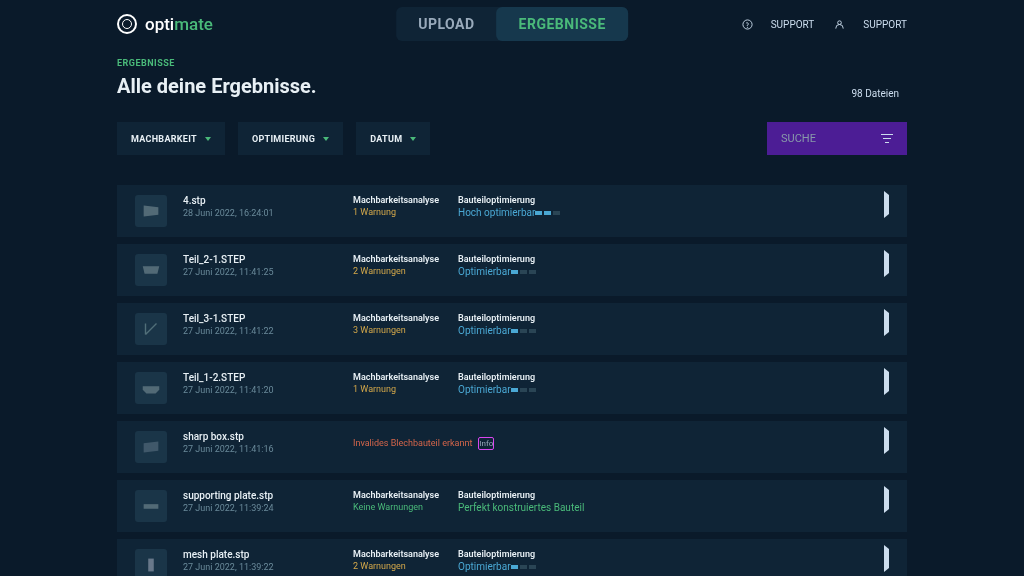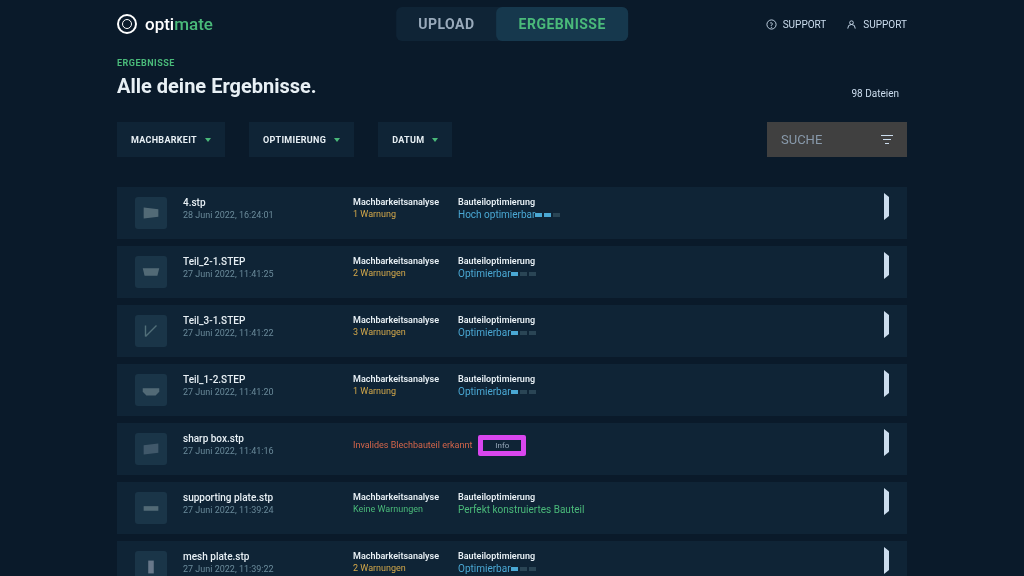--- a/index.html
+++ b/index.html
@@ -7,29 +7,29 @@
 .header{display:flex;align-items:center;padding:14px 0;max-width:790px;margin:0 auto}
 .logo{display:flex;align-items:flex-start;gap:8px;font-size:17px;font-weight:500}
 .logo-icon{width:20px;height:20px;border:2px solid #fff;border-radius:50%;position:relative}
 .logo-icon::before{content:"";position:absolute;width:8px;height:8px;border:1.5px solid #fff;border-radius:50%;top:3px;left:3px}
 .logo .opti{color:#fff}
 .logo .mate{color:#4aba7a}
 .nav-tabs{display:flex;background:#0f2436;border-radius:6px;margin-left:auto;margin-right:auto;position:absolute;left:50%;transform:translateX(-50%)}
 .nav-tab{padding:9px 22px;font-size:14px;font-weight:700;letter-spacing:0.5px;color:#9ab;cursor:pointer}
 .nav-tab.active{background:#16384d;color:#4aba7a;border-radius:6px}
 .header-right{margin-left:auto;display:flex;gap:20px;align-items:center;font-size:10px;color:#aeb}
-.header-link{display:flex;align-items:center;gap:6px;color:#cde;cursor:pointer}
+.header-link{display:flex;align-items:center;gap:18px;color:#cde;cursor:pointer}
 .content{max-width:790px;margin:0 auto;padding-top:10px;position:relative}
 .section-label{font-size:9px;font-weight:700;color:#4aba7a;letter-spacing:0.5px;margin-bottom:6px}
 .page-title{font-size:20px;font-weight:700;color:#e8f0f5}
 .file-count{position:absolute;right:8px;top:40px;font-size:10px;color:#cde}
-.filters{display:flex;gap:24px;margin-top:24px;}
+.filters{display:flex;gap:13px;margin-top:24px;}
 .filter-btn{background:#0f2436;padding:10px 14px;font-size:9px;font-weight:700;color:#e8f0f5;display:flex;align-items:center;gap:8px;cursor:pointer;letter-spacing:0.3px}
 .chevron-down{width:0;height:0;border-left:3px solid transparent;border-right:3px solid transparent;border-top:4px solid #4aba7a}
-.search-box{margin-left:auto;background:#404040;padding:10px 14px;font-size:13px;color:#89a;width:140px;display:flex;align-items:center;justify-content:space-between}
+.search-box{margin-left:auto;background:#4c1d95;padding:10px 14px;font-size:11px;color:#89a;width:140px;display:flex;align-items:center;justify-content:space-between}
 .results{margin-top:30px;display:flex;flex-direction:column;gap:7px}
 .row{background:#0f2436;display:flex;padding:10px 18px;cursor:pointer}
 .thumb{width:32px;height:32px;background:#1a3548;border-radius:3px;display:flex;align-items:center;justify-content:center;margin-right:16px;flex-shrink:0}
 .thumb svg{opacity:0.5}
 .file-col{width:170px;flex-shrink:0}
 .file-name{font-size:10px;color:#e8f0f5;font-weight:500}
 .file-date{font-size:9px;color:#6a8a9a;margin-top:2px}
 .anal-col{width:105px;flex-shrink:0}
 .col-label{font-size:9px;color:#e8f0f5;font-weight:600}
 .col-val{font-size:9px;margin-top:2px}
@@ -37,21 +37,21 @@
 .warn-0{color:#4aba7a}
 .opt-col{width:150px;flex-shrink:0}
 .opt-val{display:flex;align-items:center;font-size:10px;margin-top:2px}
 .opt-high{color:#4aa8d4}
 .opt-mid{color:#4aa8d4}
 .opt-perfect{color:#4aba7a}
 .bars{display:flex;gap:2px}
 .bar{width:7px;height:4px;background:#2a4555}
 .bar.on{background:#4aa8d4}
 .invalid-msg{font-size:9px;color:#d4654a}
-.info-badge{font-size:8px;border:5px solid #d946ef;padding:1px 12px;color:#9ab;margin-left:6px;border-radius:2px}
+.info-badge{font-size:8px;border:1px solid #d946ef;padding:1px 0;color:#9ab;margin-left:6px;border-radius:2px}
 .row-arrow{margin-left:auto;color:#e8f0f5}
 .chev-right{width:0;height:0;border-top:4px solid transparent;border-bottom:4px solid transparent;border-left:5px solid #cde}
 .filter-icon{width:12px;height:10px;position:relative}
 .filter-icon::before,.filter-icon::after{content:"";position:absolute;background:#cde;height:1.5px;left:0}
 .filter-icon::before{width:12px;top:0}
 .filter-icon::after{width:8px;top:4px;left:2px}
 .filter-icon span{position:absolute;width:4px;height:1.5px;background:#cde;top:8px;left:4px}
 </style>
 </head>
 <body>

